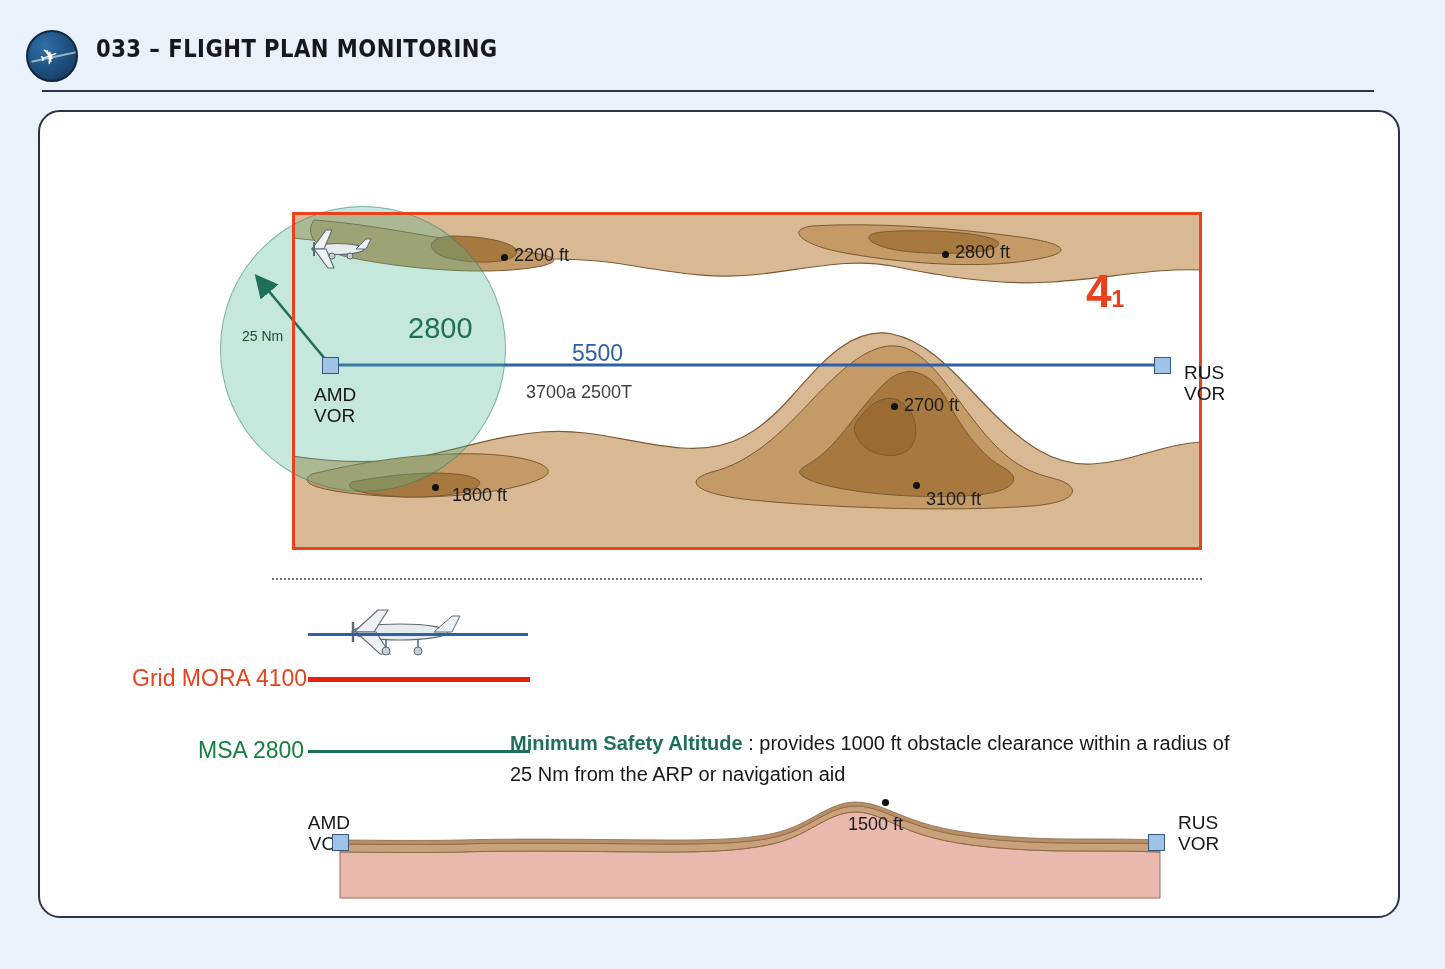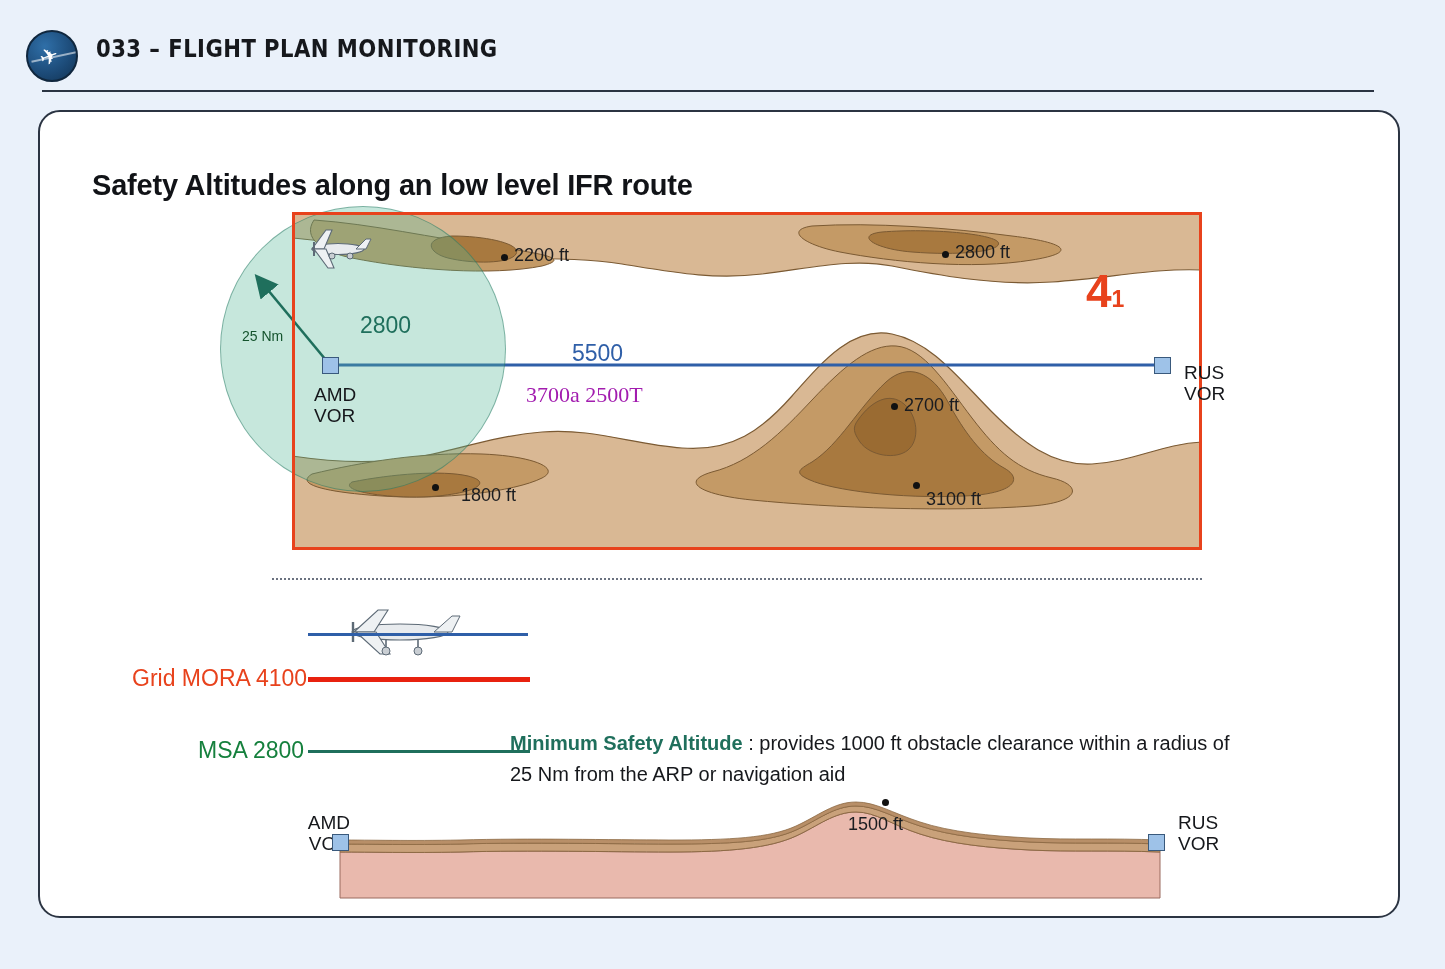--- a/index.html
+++ b/index.html
@@ -143,31 +143,31 @@
     border-radius: 50%;
     background: #111;
     z-index: 7;
   }
   .lbl-25nm {
     font-size: 14px;
     color: #14532d;
     text-align: right;
   }
   .lbl-2800 {
-    font-size: 23px;
+    font-size: 29px;
     color: #1f6f5c;
+    margin-left: 48px;
   }
   .lbl-5500 {
     font-size: 23px;
     color: #2f5fa8;
   }
   .lbl-3700 {
-    font-size: 22px;
-    color: #a21caf;
-    font-family: Liberation Serif, serif;
+    font-size: 18px;
+    color: #404040;
   }
   .lbl-vor {
     font-size: 19px;
     color: #15171b;
     line-height: 1.12;
   }
   .num4 {
     position: absolute;
     z-index: 7;
     color: #e8421c;
@@ -282,21 +282,20 @@
     <div class="logo-circle">
       <div class="logo-plane">✈</div>
     </div>
   </div>
   <div class="title-main">033 – FLIGHT PLAN MONITORING</div>
   <div class="header-rule"></div>
 </div>
 
 <div class="card">
 
-  <div class="slide-title">Safety Altitudes along an low level IFR route</div>
 
   <div class="panel">
 
     <svg width="910" height="338" viewBox="0 0 910 338">
 
       <path d="M0,0 L910,0 L910,58 C860,56 820,66 760,70 C700,74 640,62 600,54 C560,46 520,56 470,62 C420,68 380,60 330,52 C280,44 220,48 160,44 C100,40 50,30 0,26 Z" fill="#d9b894" stroke="#7b5a33" stroke-width="1.2"></path>
 
       <path d="M22,8 C80,12 140,26 200,34 C250,42 280,46 250,54 C200,64 120,58 60,46 C30,40 10,26 22,8 Z" fill="#c49a66" stroke="#7b5a33" stroke-width="1"></path>
 
       <path d="M160,24 C195,24 230,32 224,42 C218,52 180,52 156,46 C136,41 130,26 160,24 Z" fill="#a8793f" stroke="#7b5a33" stroke-width="1"></path>
@@ -339,21 +338,21 @@
     <div class="dot" style="left:209px; top:42px;"></div>
     <div class="lbl lbl-peak" style="left:222px; top:33px;">2200 ft</div>
 
     <div class="dot" style="left:650px; top:39px;"></div>
     <div class="lbl lbl-peak" style="left:663px; top:30px;">2800 ft</div>
 
     <div class="dot" style="left:599px; top:191px;"></div>
     <div class="lbl lbl-peak" style="left:612px; top:183px;">2700 ft</div>
 
     <div class="dot" style="left:140px; top:272px;"></div>
-    <div class="lbl lbl-peak" style="left:169px; top:273px;">1800 ft</div>
+    <div class="lbl lbl-peak" style="left:160px; top:273px;">1800 ft</div>
 
     <div class="dot" style="left:621px; top:270px;"></div>
     <div class="lbl lbl-peak" style="left:634px; top:277px;">3100 ft</div>
 
     <div class="vor-sq" style="left:30px; top:145px;"></div>
     <div class="lbl lbl-vor" style="left:22px; top:172px;">
       <span>AMD</span><br>
       <span>VOR</span>
     </div>
 

